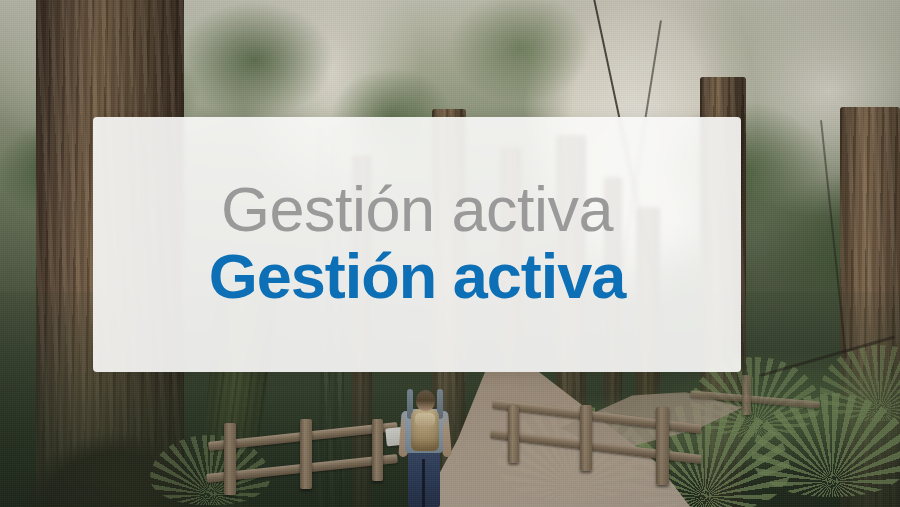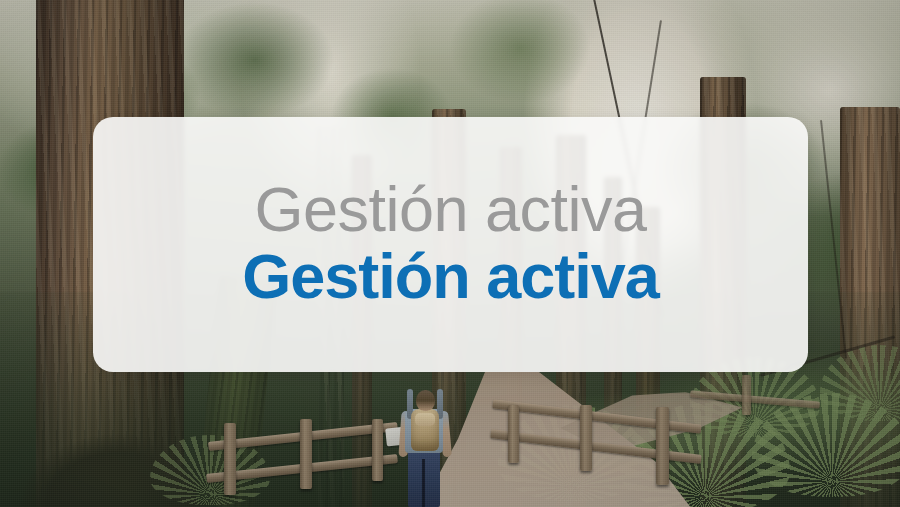--- a/index.html
+++ b/index.html
@@ -195,23 +195,23 @@
     background-image:
       repeating-linear-gradient(0deg, rgba(255,255,255,.025) 0 1px, rgba(0,0,0,.02) 1px 2px),
       repeating-linear-gradient(90deg, rgba(255,255,255,.02) 0 1px, rgba(0,0,0,.015) 1px 2px);
     pointer-events:none;
   }
 
   
   #card{
     position:absolute;
     left:93px; top:117px;
-    width:715px; height:255px;
+    width:648px; height:255px;
     background:rgba(249,249,248,.91);
-    border-radius:20px;
+    border-radius:4px;
     display:flex;
     flex-direction:column;
     align-items:center;
     justify-content:center;
     backdrop-filter:blur(2px);
     box-shadow:0 2px 14px rgba(0,0,0,.10);
   }
   #title-block{ text-align:center; line-height:1; }
 
   .line1{

